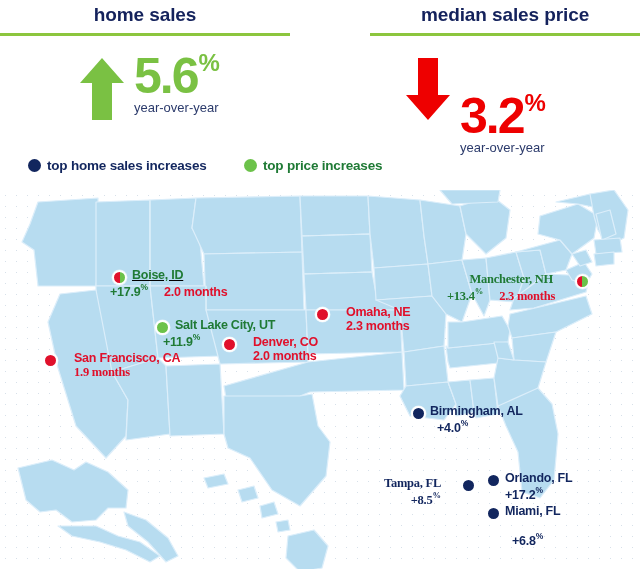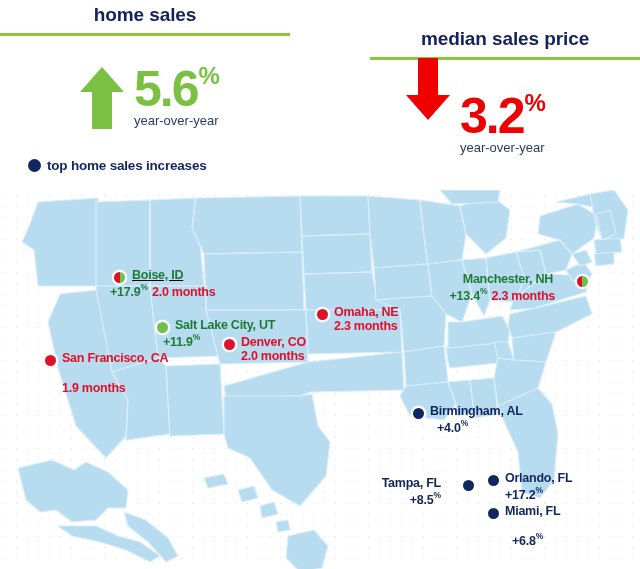--- a/index.html
+++ b/index.html
@@ -9,32 +9,32 @@
     font-family:"Liberation Sans", sans-serif;
     overflow:hidden;
     position:relative;
   }
   .wrap{position:relative;width:640px;height:569px;}
 
   
   .header{position:absolute;left:0;top:0;width:640px;height:46px;}
   .hcol{position:absolute;top:0;height:46px;}
   .hcol.left{left:0;width:290px;}
-  .hcol.right{left:370px;width:270px;margin-top:24px;}
+  .hcol.right{left:370px;width:270px;}
   .htitle{
     font-size:19px;font-weight:bold;color:#14225c;
     text-align:center;line-height:30px;letter-spacing:-0.1px;
     white-space:nowrap;
   }
   .hrule{position:absolute;left:0;right:0;top:33px;height:3px;background:#8cc63e;}
 
   
   .stats{position:absolute;left:0;top:50px;width:640px;height:90px;}
   .stat{position:absolute;top:0;height:90px;display:flex;align-items:flex-start;}
-  .stat.left{left:78px;align-items:center;}
+  .stat.left{left:78px;}
   .stat.right{left:404px;}
 
   .arrow{width:48px;height:66px;position:relative;margin-top:6px;flex:0 0 auto;}
   .arrow svg{display:block;}
 
   .statnums{margin-left:8px;position:relative;}
   .bignum{
     font-size:50px;font-weight:bold;line-height:52px;
     letter-spacing:-2px;display:inline-block;
   }
@@ -76,23 +76,23 @@
   .dot.navy{background:#12265e;}
   .dot.red{background:#e0102b;}
   .dot.green{background:#6cc24a;}
   .dot.split{background:linear-gradient(to right,#e0102b 0 50%,#6cc24a 50% 100%);}
 
   .city .ctext{position:absolute;white-space:nowrap;line-height:13px;}
   .city .cname{font-size:12.5px;font-weight:bold;letter-spacing:-0.25px;}
   .city .cvals{font-size:12.5px;font-weight:bold;letter-spacing:-0.25px;}
   .sup{font-size:8.5px;vertical-align:super;font-weight:bold;}
   .v-green{color:#1f7a35;}
-  .v-red{color:#e0102b;}
+  .v-red{color:#e0102b;padding-left:12px;}
   .v-navy{color:#12265e;}
-  .ctext.ralign{text-align:right;}
+  .ctext.ralign{text-align:right;font-family:Liberation Serif, serif;}
   .gap{display:inline-block;width:4px;}
 </style>
 </head>
 <body>
 
 <div class="wrap">
 
   <div class="header">
     <div class="hcol left">
       <div class="htitle">home sales</div>
@@ -129,20 +129,24 @@
         <div class="yoy">year-over-year</div>
       </div>
     </div>
   </div>
 
   <div class="legend">
     <div class="litem" id="leg0">
       <span class="ldot" style="background:#12265e"></span>
       <span class="ltxt" style="color:#12265e">top home sales increases</span>
     </div>
+    <div class="litem" id="leg1">
+      <span class="ldot" style="background:#6cc24a"></span>
+      <span class="ltxt" style="color:#1f7a35">top price increases</span>
+    </div>
   </div>
 
   <div class="mapbox">
     <div class="dots-bg"></div>
 
     <div class="usmap">
       <svg viewBox="0 0 640 379" preserveAspectRatio="none" aria-hidden="true">
         <g fill="#b7dcf0" stroke="#dceefa" stroke-width="1.2" stroke-linejoin="round">
 
           <path d="M38,12 L98,8 L98,38 L112,44 L116,62 L100,66 L96,96 L38,96 L34,60 L22,52 L30,34 Z"></path>
@@ -273,21 +277,21 @@
       <span class="ctext" style="left:8px;top:11px;">
         <span class="cvals v-green">+11.9</span><span class="sup v-green">%</span>
       </span>
     </div>
 
     <div class="city" style="left:43px;top:163px;">
       <span class="dot red" style="left:0;top:0;"></span>
       <span class="ctext" style="left:19px;top:-3px;">
         <span class="cname v-red">San Francisco, CA</span>
       </span>
-      <span class="ctext" style="left:19px;top:27px;">
+      <span class="ctext" style="left:19px;top:11px;font-family:Liberation Serif, serif;">
         <span class="cvals v-red">1.9 months</span>
       </span>
     </div>
 
     <div class="city" style="left:222px;top:147px;">
       <span class="dot red" style="left:0;top:0;"></span>
       <span class="ctext" style="left:19px;top:-3px;">
         <span class="cname v-red">Denver, CO</span>
       </span>
       <span class="ctext" style="left:19px;top:11px;">

